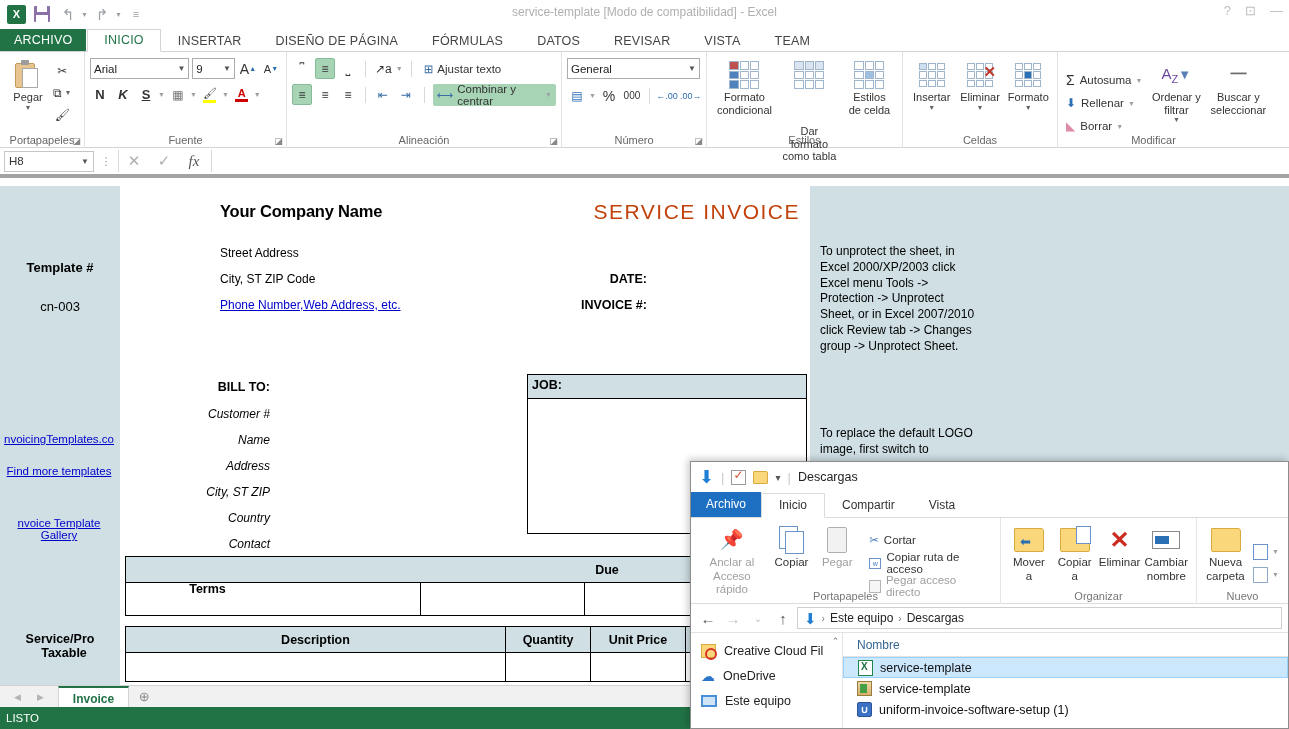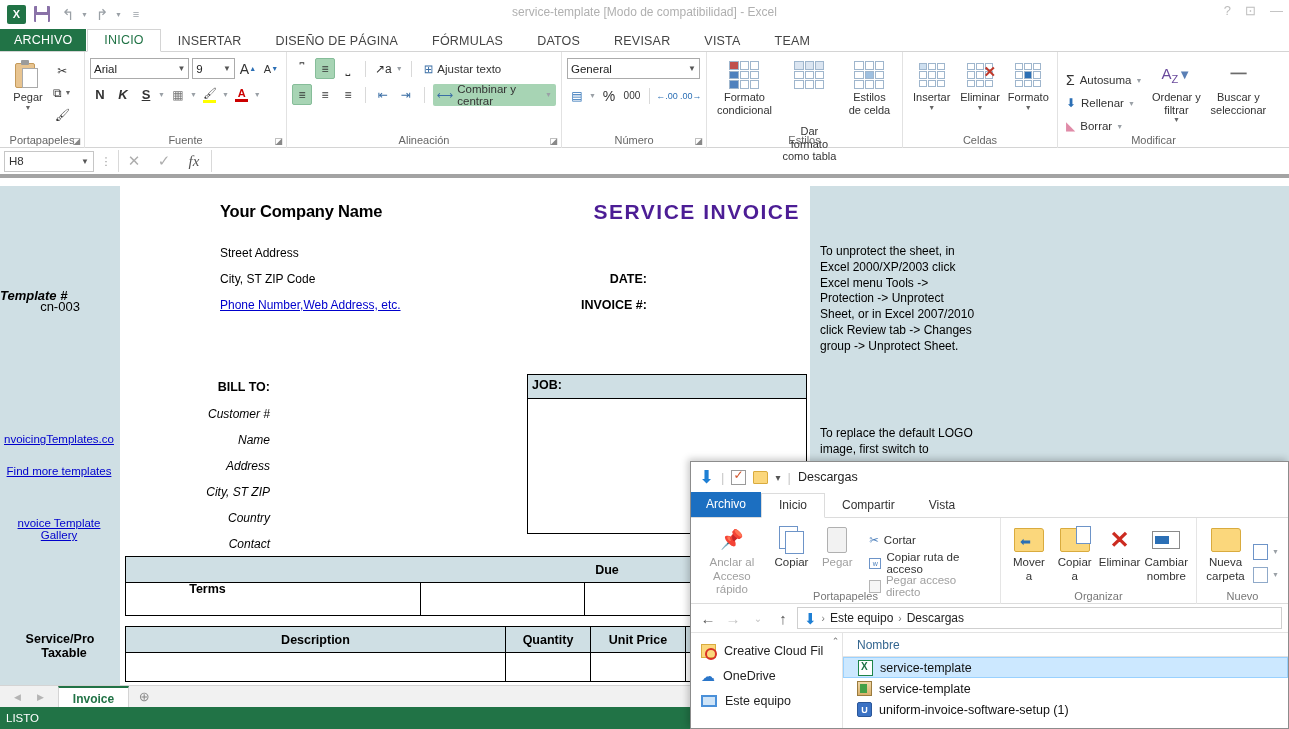--- a/index.html
+++ b/index.html
@@ -82,27 +82,27 @@
   .fb-btns { display:flex; gap:0; align-items:center; border-left:1px solid #d9d9d9; }
   .fb-btn { width:30px; height:22px; display:flex; align-items:center; justify-content:center; font-size:15px; color:#adadad; }
   .fb-input { flex:1; height:22px; border-left:1px solid #d9d9d9; margin-left:2px; }
 
   
   .sheet { position:absolute; left:0; right:0; top:186px; bottom:44px; overflow:hidden; background:#fff; }
   .inv-note { position:absolute; left:0; top:0; width:120px; bottom:0; background:#cfdfe4; }
   .inv-page { position:absolute; left:120px; top:0; width:690px; bottom:0; background:#fff; }
   .inv-right { position:absolute; left:810px; top:0; right:0; bottom:0; background:#cfdfe4; }
 
-  .note-title { position:absolute; left:0; right:0; top:102px; font-weight:bold; font-size:13px; color:#000;font-style:italic; }
+  .note-title { position:absolute; left:0; right:0; top:74px; text-align:center; font-weight:bold; font-size:13px; color:#000; }
   .note-code { position:absolute; left:0; right:0; top:113px; text-align:center; font-size:13px; color:#000; }
   .note-body { position:absolute; left:4px; right:2px; top:160px; text-align:center; font-size:11.5px; color:#000; line-height:1.38; }
   .note-link { position:absolute; left:0; right:2px; text-align:center; font-size:11.5px; color:#0000cc; text-decoration:underline; }
 
   .co-name { position:absolute; left:100px; top:16px; font-size:16.5px; font-weight:bold; color:#000; letter-spacing:-.2px; }
-  .svc-title { position:absolute; right:10px; top:14px; font-size:21px; font-weight:bold; color:#4c1d95; letter-spacing:1.5px; }
+  .svc-title { position:absolute; right:10px; top:14px; font-size:21px; font-weight:normal; color:#c2410c; letter-spacing:1.5px; }
   .addr { position:absolute; left:100px; font-size:12px; color:#000; }
   .addr.link { color:#0000cc; text-decoration:underline; }
   .lbl-r { position:absolute; font-size:12.5px; font-weight:bold; color:#000; text-align:right; }
 
   .billto { position:absolute; left:30px; top:194px; width:120px; text-align:right; font-size:12.5px; font-weight:bold; }
   .bt-row { position:absolute; width:120px; text-align:right; font-size:12px; font-style:italic; color:#000; left:30px; }
 
   .jobbox { position:absolute; left:407px; top:188px; width:280px; height:160px; border:1.5px solid #000; background:#fff; }
   .jobbox .hd { height:24px; background:#cfdfe4; border-bottom:1.5px solid #000; font-size:12.5px; font-weight:bold; padding:3px 4px; }
 

